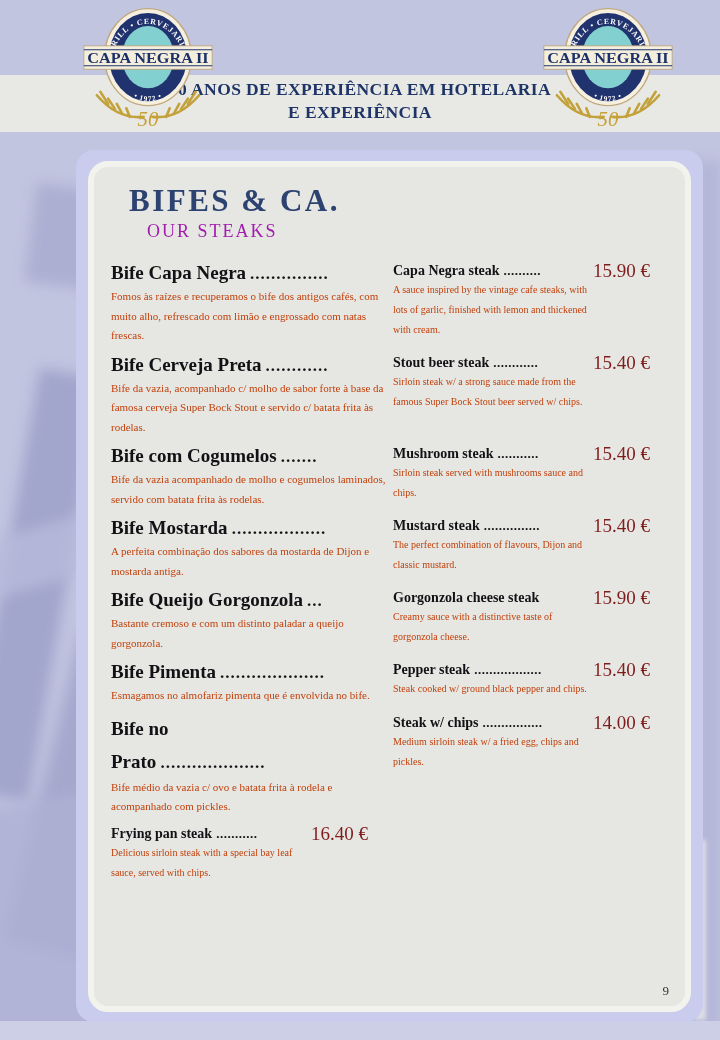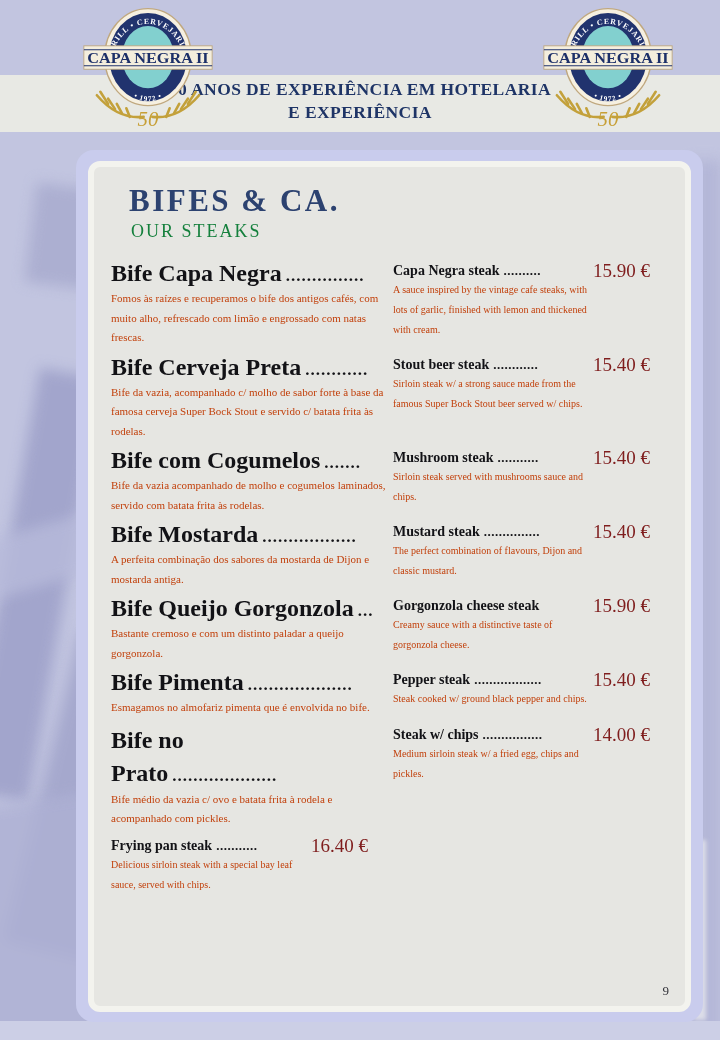--- a/index.html
+++ b/index.html
@@ -28,34 +28,34 @@
   }
   
   .logo{position:absolute;top:5px;width:130px;height:125px;}
   .logo-left{left:83px;}
   .logo-right{left:543px;}
 
   
   .outer-card{position:absolute;left:76px;top:150px;width:627px;height:872px;background:#c9cced;border-radius:18px;}
   .inner-card{
     position:absolute;left:88px;top:161px;width:591px;height:839px;
-    background:#e6e6e2;border:6px solid #f3f3ee;border-radius:12px;
+    background:#e6e6e2;border:6px solid #f3f3ee;border-radius:20px;
     overflow:hidden;
   }
   .content{padding:15px 18px 10px 17px;position:relative;height:100%;box-sizing:border-box;}
   .menu-title{margin:2px 0 2px 18px;font-size:31px;line-height:34px;color:#2c4270;letter-spacing:2.5px;font-weight:bold;}
-  .menu-subtitle{margin:0 0 18px 20px;font-size:18px;line-height:22px;color:#15803d;letter-spacing:2px;}
+  .menu-subtitle{margin:0 0 18px 36px;font-size:18px;line-height:22px;color:#a21caf;letter-spacing:2px;}
 
   .menu-row{display:flex;margin-bottom:6px;}
   .col-pt{width:276px;margin-right:6px;}
   .col-en{width:196px;margin-right:4px;}
   .col-price{flex:1;font-size:19px;line-height:22px;color:#7f1d1d;white-space:nowrap;}
 
   .name-line-pt{line-height:26px;}
-  .pt-name{font-weight:bold;font-size:24px;color:#121216;white-space:pre-line;}
+  .pt-name{font-weight:bold;font-size:19px;color:#121216;white-space:pre-line;}
   .pt-name.stacked{line-height:33px;}
   .dots-pt{font-weight:bold;font-size:17px;color:#121216;letter-spacing:1px;}
   .pt-desc{font-size:11px;line-height:19.5px;color:#c2410c;}
 
   .name-line-en{line-height:19px;}
   .en-name{font-weight:bold;font-size:14px;color:#121216;}
   .dots-en{font-weight:bold;font-size:13px;color:#121216;letter-spacing:.5px;}
   .en-desc{font-size:10px;line-height:20px;color:#c2410c;}
 
   .page-number{position:absolute;right:16px;bottom:7px;font-size:13px;color:#33333a;}

